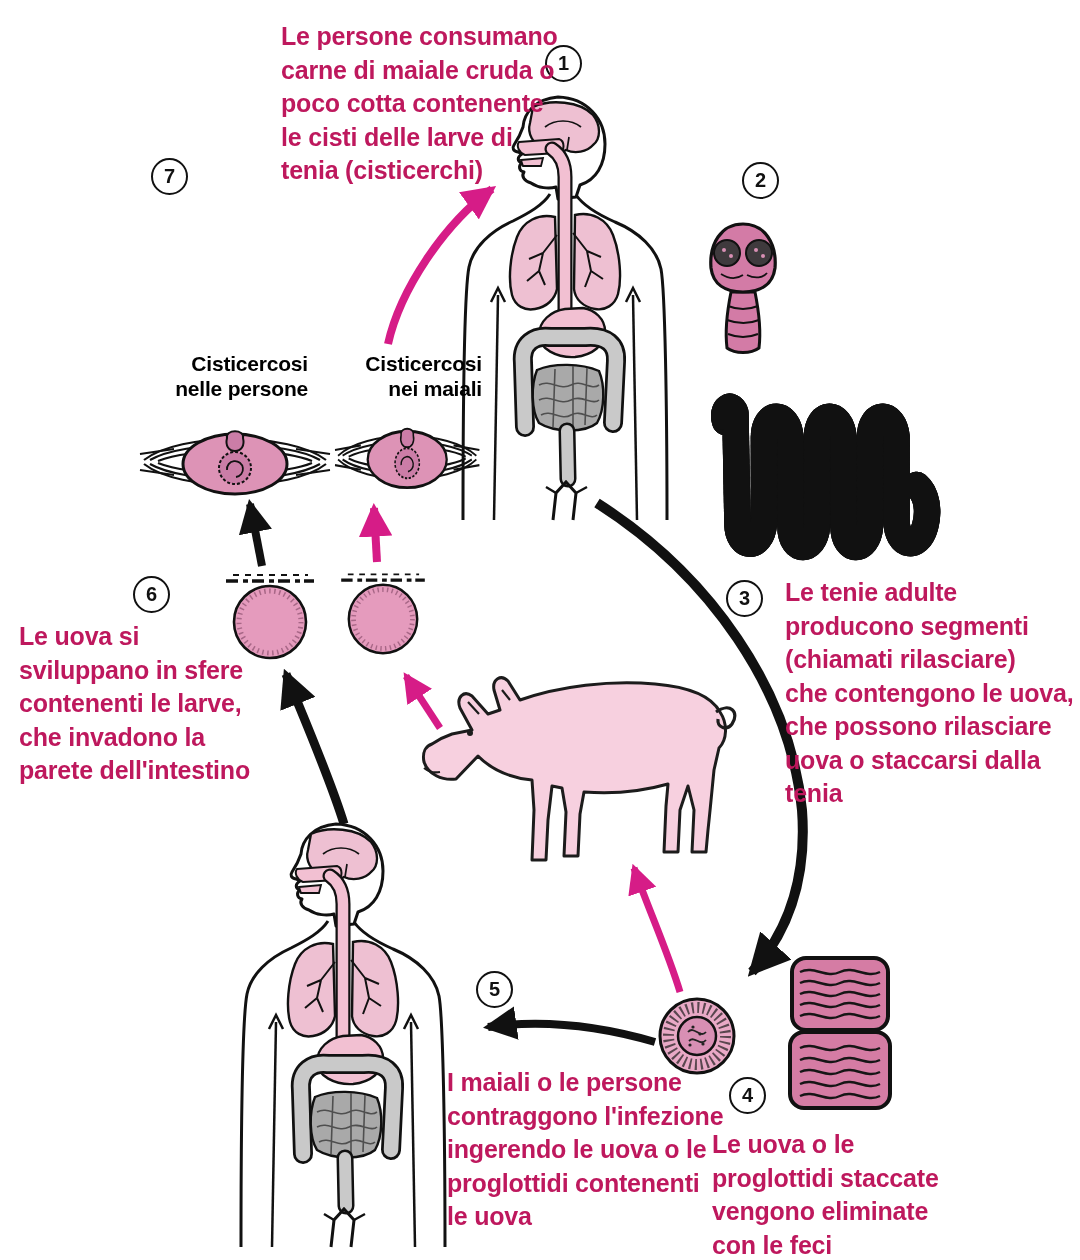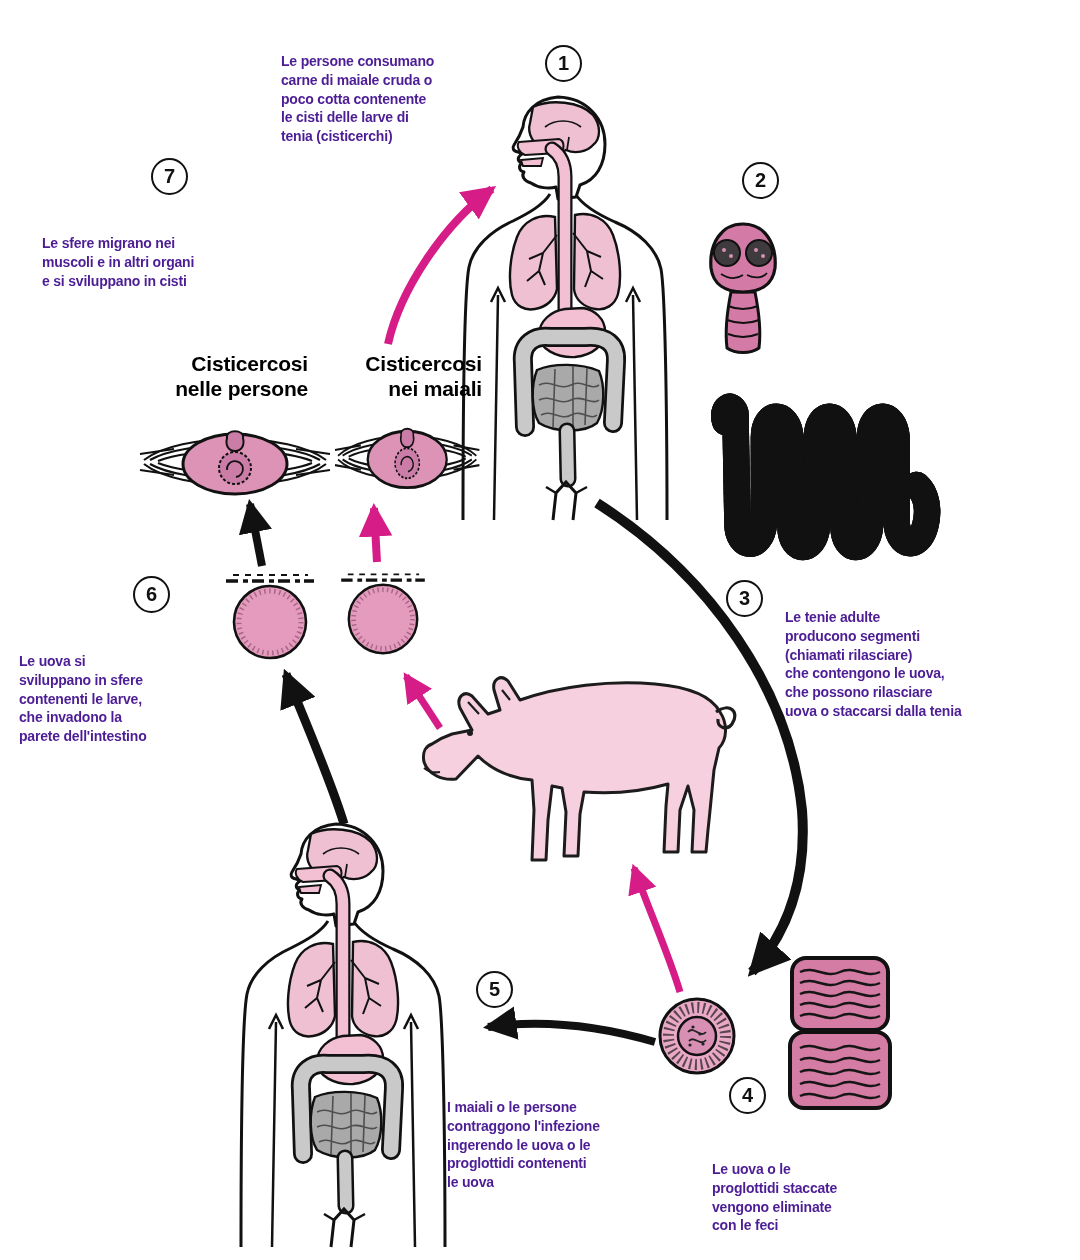--- a/index.html
+++ b/index.html
@@ -2,22 +2,22 @@
 <html><head>
 <meta charset="utf-8">
 <style>
   html,body{margin:0;padding:0;background:#fff;}
   .canvas{
     position:relative;width:1080px;height:1260px;background:#fff;overflow:hidden;
     font-family:"Liberation Sans",sans-serif;
   }
   .art{position:absolute;left:0;top:0;}
   .step-text{
-    position:absolute;color:#4c1d95;white-space:pre-line;
-    font-weight:700;font-size:14px;line-height:1.34;letter-spacing:-0.2px;margin-top:32px;
+    position:absolute;color:#be185d;white-space:pre-line;
+    font-weight:700;font-size:25px;line-height:1.34;letter-spacing:-0.2px;
   }
   .fig-label{
     position:absolute;color:#000;white-space:pre-line;text-align:right;
     font-weight:700;font-size:21px;line-height:1.18;letter-spacing:-0.2px;
   }
   .num{
     position:absolute;width:33px;height:33px;border:2.5px solid #111;border-radius:50%;
     display:flex;align-items:center;justify-content:center;background:#fff;
     font-weight:700;font-size:20px;color:#111;
   }
@@ -247,22 +247,19 @@
 le uova</div>
   <div class="step-text" style="left:712px;top:1128px">Le uova o le
 proglottidi staccate
 vengono eliminate
 con le feci</div>
   <div class="step-text" style="left:19px;top:620px">Le uova si
 sviluppano in sfere
 contenenti le larve,
 che invadono la
 parete dell'intestino</div>
-  <div class="step-text" style="left:42px;top:202px">Le sfere migrano nei
-muscoli e in altri organi
-e si sviluppano in cisti</div>
 
   <div class="fig-label" style="left:118px;top:352px;width:190px">Cisticercosi
 nelle persone</div>
   <div class="fig-label" style="left:302px;top:352px;width:180px">Cisticercosi
 nei maiali</div>
 
 </div>
 
 </body></html>

